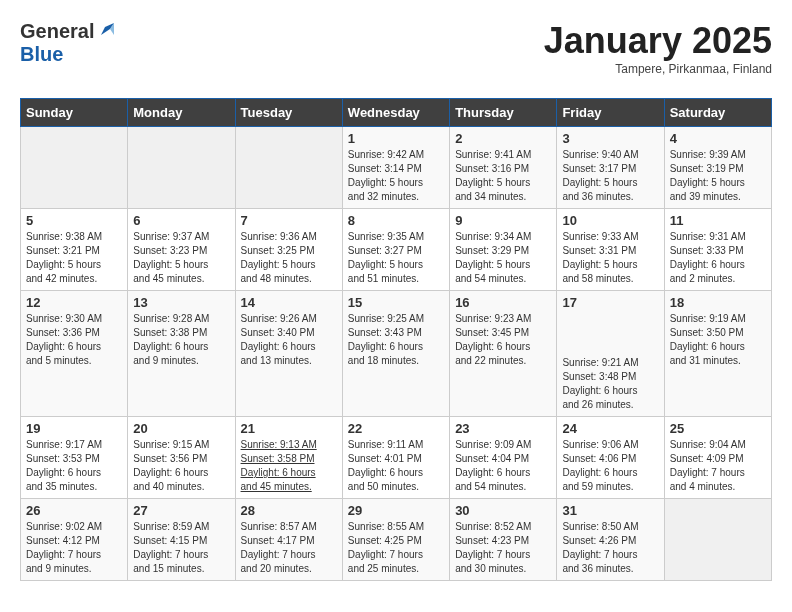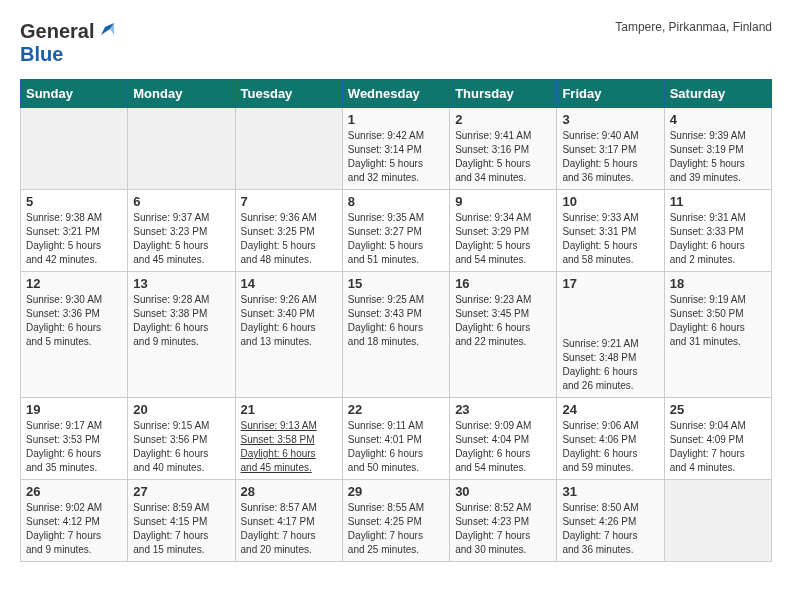--- a/index.html
+++ b/index.html
@@ -7,21 +7,21 @@
       font-family: Arial, sans-serif;
       background: #fff;
       width: 792px;
       min-height: 612px;
       padding: 20px;
     }
     .header {
       display: flex;
       justify-content: space-between;
       align-items: flex-start;
-      margin-bottom: 13px;
+      margin-bottom: 22px;
     }
     .logo {
       display: flex;
       flex-direction: column;
       align-items: flex-start;
     }
     .logo-row {
       display: flex;
       align-items: center;
     }
@@ -37,21 +37,21 @@
       font-size: 12px;
       font-weight: normal;
       color: #444;
     }
     .calendar {
       width: 100%;
       border-collapse: collapse;
       border: 1px solid #ccc;
     }
     .calendar th {
-      background: #0f766e;
+      background: #404040;
       color: #fff;
       font-size: 13px;
       font-weight: bold;
       padding: 6px 5px;
       text-align: left;
       border: 1px solid #1a5fa8;
     }
     .calendar td {
       vertical-align: top;
       border: 1px solid #ccc;
@@ -93,20 +93,21 @@
       <svg width="18" height="18" viewBox="0 0 18 18" style="margin-left:2px;margin-top:-4px;">
         <polygon points="5,14 14,8 18,2 9,6" fill="#1a5fa8"></polygon>
         <polygon points="14,8 18,2 18,14" fill="#5a9fd4" opacity="0.7"></polygon>
       </svg>
     </div>
     <div>
       <span style="font-size:20px;font-weight:bold;color:#1a5fa8;">Blue</span>
     </div>
   </div>
   <div class="title-block">
+    <h1>January 2025</h1>
     <h2>Tampere, Pirkanmaa, Finland</h2>
   </div>
 </div>
 
 <table class="calendar">
   <thead>
     <tr>
       <th>Sunday</th>
       <th>Monday</th>
       <th>Tuesday</th>

